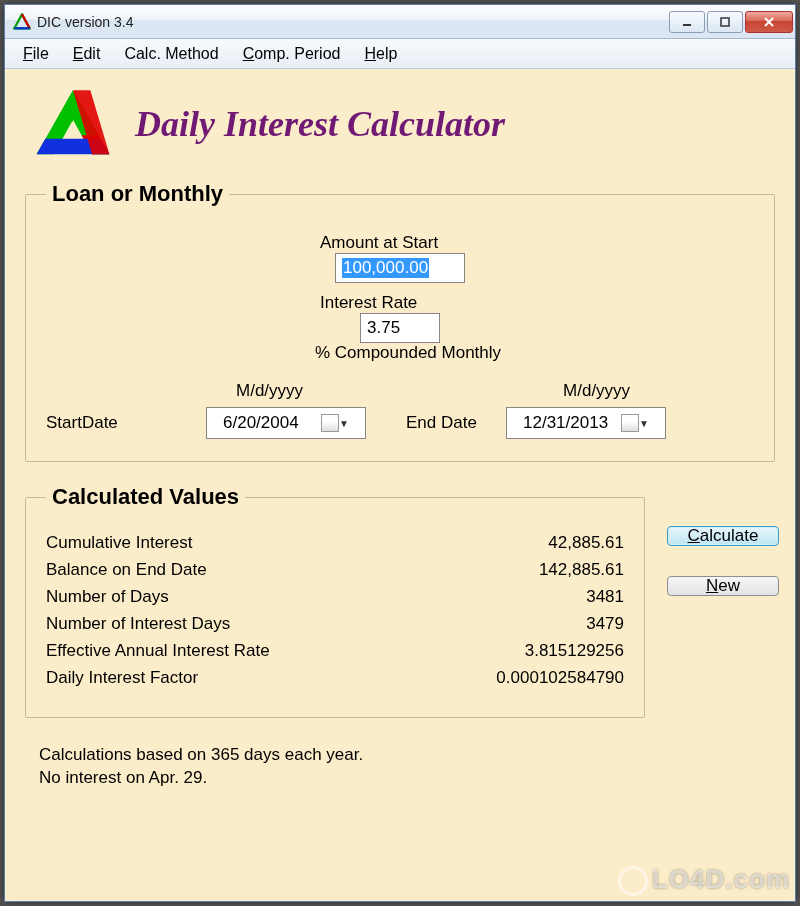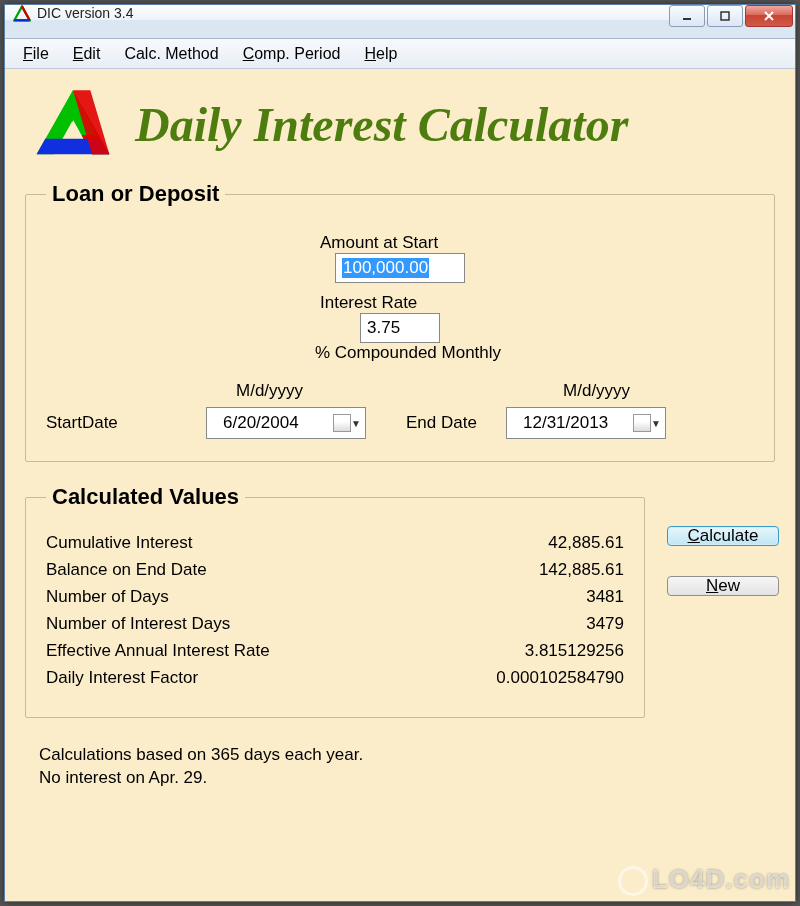--- a/index.html
+++ b/index.html
@@ -20,21 +20,21 @@
     height: 898px;
     background: #fff;
     border: 1px solid #5a7fa8;
     box-shadow: 0 0 8px rgba(0,0,0,0.5);
   }
   .titlebar {
     height: 34px;
     background: linear-gradient(to bottom, #fdfdfe 0%, #eef3f9 45%, #dbe6f3 46%, #dce7f3 100%);
     border-bottom: 1px solid #a8b8cc;
     display: flex;
-    align-items: flex-start;
+    align-items: center;
     padding: 0 2px 0 8px;
   }
   .titlebar .app-icon { width: 18px; height: 18px; margin-right: 6px; }
   .titlebar .title { font-size: 14px; color: #222; flex: 1; }
   .win-controls { display: flex; gap: 2px; }
   .win-btn {
     width: 36px; height: 22px;
     border: 1px solid #8a9db5;
     border-radius: 3px;
     background: linear-gradient(to bottom, #f7fbff, #dbe7f4);
@@ -68,22 +68,22 @@
   .header {
     display: flex;
     align-items: center;
     gap: 18px;
     padding: 4px 8px 8px 8px;
   }
   .logo { width: 88px; height: 78px; }
   .app-title {
     font-family: 'Brush Script MT', 'Segoe Script', cursive;
     font-style: italic;
-    font-size: 48px;
-    color: #4d7c0f;
+    font-size: 36px;
+    color: #701a75;
     font-weight: bold;
   }
   fieldset {
     border: 1px solid #c8b99a;
     border-radius: 2px;
     margin: 10px 4px 18px 4px;
     padding: 16px 20px 22px 20px;
     position: relative;
   }
   fieldset legend {
@@ -119,21 +119,21 @@
   .date-hints .h1 { margin-left: 190px; }
   .date-hints .h2 { margin-left: 260px; }
   .date-row { display: flex; align-items: center; font-size: 17px; margin-top: 6px; }
   .date-picker {
     border: 1px solid #888;
     background: #fff;
     height: 32px;
     width: 160px;
     display: inline-flex;
     align-items: center;
-    padding: 0 4px 0 16px;
+    padding: 0 16px 0 16px;
     font-size: 17px;
     gap: 0;
   }
   .date-picker .cal {
     width: 18px; height: 18px;
     border: 1px solid #999;
     background: linear-gradient(to bottom, #fff 40%, #ddd);
     position: relative;
   }
   .date-picker .drop {
@@ -235,21 +235,21 @@
         <polygon points="50,6 92,80 72,80 50,40 28,80 8,80" fill="#00c000"></polygon>
         <polygon points="50,6 92,80 72,80 60,58 78,58" fill="#e00000"></polygon>
         <polygon points="8,80 92,80 82,62 18,62" fill="#1030e0"></polygon>
         <polygon points="50,6 70,6 92,80 72,80" fill="#e00000" opacity="0.9"></polygon>
         <polygon points="50,6 30,42 50,42" fill="#00c000"></polygon>
       </svg>
       <div class="app-title">Daily Interest Calculator</div>
     </div>
 
     <fieldset>
-      <legend>Loan or Deposit</legend>
+      <legend>Loan or Monthly</legend>
 
       <div class="row">
         <span class="lbl">Amount at Start</span>
         <span class="input-box amount-input">
           <span class="sel">100,000.00</span>
         </span>
       </div>
 
       <div class="row">
         <span class="lbl">Interest Rate</span>

